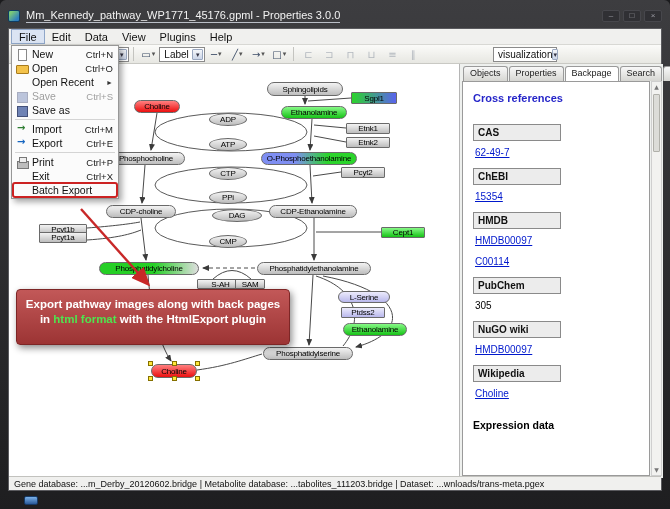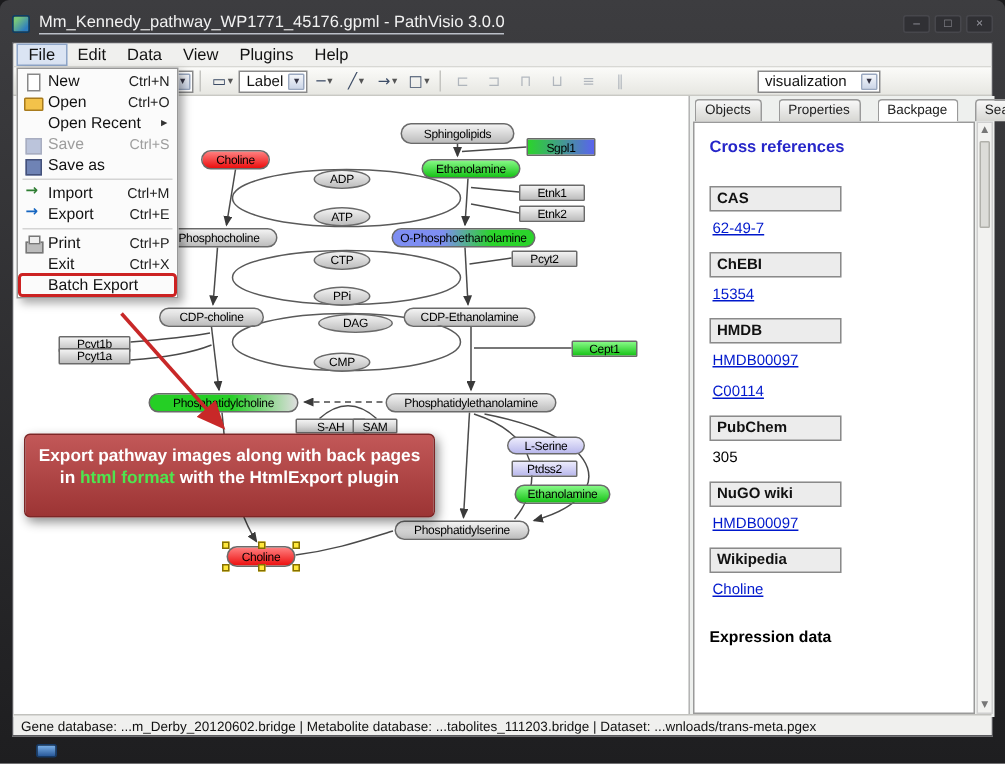--- a/index.html
+++ b/index.html
@@ -22,38 +22,38 @@
   
   .toolbar{position:absolute;left:0;top:16px;right:0;height:19px;background:linear-gradient(#fbfbf9,#e7e7e2);border-bottom:1px solid #c9c9c4;display:flex;align-items:center;padding:0 4px}
   .tb-left{display:flex;align-items:center;gap:1px}
   .tb-icon{width:20px;height:16px;display:flex;align-items:center;justify-content:center;font-size:10px;color:#3c4c66;font-family:"DejaVu Sans",sans-serif;border-radius:2px}
   .tb-icon.drop::after{content:"▾";font-size:7px;margin-left:1px;color:#555}
   .tb-icon.disabled{opacity:.35}
   .tb-sep{width:1px;height:14px;background:#c4c4c0;margin:0 3px}
   .tb-label{font-size:10px;color:#222;margin:0 4px 0 2px}
   .tb-combo{height:15px;background:#fff;border:1px solid #8a8a8a;font-size:10px;display:flex;align-items:center;justify-content:space-between;padding:0 1px 0 4px;color:#111}
   .combo-arrow{width:11px;height:11px;background:linear-gradient(#f4f6fa,#ccd6e8);border:1px solid #9aa8c0;font-size:7px;line-height:9px;text-align:center;color:#334;border-radius:1px}
-  .tb-combo.vis{margin-left:auto;margin-right:70px;width:82px}
+  .tb-combo.vis{margin-left:auto;margin-right:100px;width:64px}
   
   .canvas{position:absolute;left:0;top:35px;width:450px;height:414px;background:#fff;overflow:hidden}
   .canvas svg{position:absolute;left:0;top:0;z-index:1}
   .node{position:absolute;z-index:2;display:flex;align-items:center;justify-content:center;font-size:8px;letter-spacing:-.2px;color:#000;border:1px solid #6a6a6a;background:linear-gradient(#f3f3f3,#bdbdbd);white-space:nowrap;overflow:hidden}
   .k-rounded{border-radius:7px}
   .k-rect{border-radius:1px}
   .k-ellipse{border-radius:50%}
   .f-green{background:linear-gradient(#86f986,#17c317)}
   .f-red{background:linear-gradient(#ff8080,#ec0f0f)}
   .f-greenblue{background:linear-gradient(90deg,#2bd42b,#5a63ee)}
   .f-bluegreen{background:linear-gradient(90deg,#7e8ef2 35%,#2bd42b 70%)}
   .f-greenfade{background:linear-gradient(90deg,#25cf25,#25cf25 55%,#dedede)}
   .f-lavender{background:linear-gradient(#ecebfc,#b9b8ec)}
   .handle{position:absolute;z-index:6;width:5px;height:5px;background:#ffe83a;border:1px solid #857000}
   
   .panel{position:absolute;left:450px;top:35px;width:204px;height:414px;background:#eef0ee;border-left:1px solid #b5b5b5}
-  .tabs{display:flex;gap:11px;padding:2px 2px 0 3px;height:17px}
+  .tabs{display:flex;gap:1px;padding:2px 2px 0 3px;height:17px}
   .tab{font-size:9px;padding:1px 6px 0 6px;background:linear-gradient(#f8f8f8,#d6d6d2);border:1px solid #9a9a9a;border-bottom:none;border-radius:3px 3px 0 0;color:#222;white-space:nowrap}
   .tab.sel{background:#fff;position:relative;z-index:2}
   .panel-body{position:absolute;left:2px;right:13px;top:17px;bottom:2px;background:#fff;border:1px solid #9a9a9a;padding:8px 10px;overflow:hidden}
   .bp-heading{color:#2626c9;font-weight:bold;font-size:11px;margin:2px 0 20px 0}
   .bp-head{width:88px;background:#ececec;border:1px solid #8a8a8a;font-weight:bold;font-size:10px;padding:2px 4px;margin-bottom:6px;color:#111}
   .bp-val{display:block;font-size:10px;margin:0 0 10px 2px;color:#0018cc;text-decoration:underline}
   .bp-val.plain{color:#000;text-decoration:none}
   .bp-footer{font-weight:bold;font-size:10.5px;color:#000;margin-top:20px}
   .panel-scroll{position:absolute;right:1px;top:17px;bottom:2px;width:11px;background:#f2f2f0;border:1px solid #cfcfcf;font-family:"DejaVu Sans",sans-serif}
   .sarrow{position:absolute;left:0;right:0;text-align:center;font-size:6px;color:#777;height:10px;line-height:10px}
@@ -82,21 +82,21 @@
   .callout{position:absolute;left:7px;top:260px;width:274px;min-height:56px;z-index:45;background:linear-gradient(#c25858,#9c3434);border:1px solid #7d2626;border-radius:4px;box-shadow:2px 3px 7px rgba(0,0,0,.45);color:#fff;font-weight:bold;font-size:11.5px;line-height:1.3;text-align:center;padding:7px 6px}
   .callout .hl{color:#4fe44f}
   .red-arrow{position:absolute;left:0;top:0;z-index:60;pointer-events:none}
 </style>
 </head>
 <body>
 
 <div class="frame">
   <div class="titlebar">
     <span class="app-icon"></span>
-    <span class="title">Mm_Kennedy_pathway_WP1771_45176.gpml - PathVisio 3.0.0</span>
+    <span class="title">Mm_Kennedy_pathway_WP1771_45176.gpml - Properties 3.0.0</span>
     <span class="winctl">
       <span class="wbtn">–</span>
       <span class="wbtn">□</span>
       <span class="wbtn">×</span>
     </span>
   </div>
   <span class="taskbar-chip"></span>
 
   <div class="win">
     <div class="menubar">

